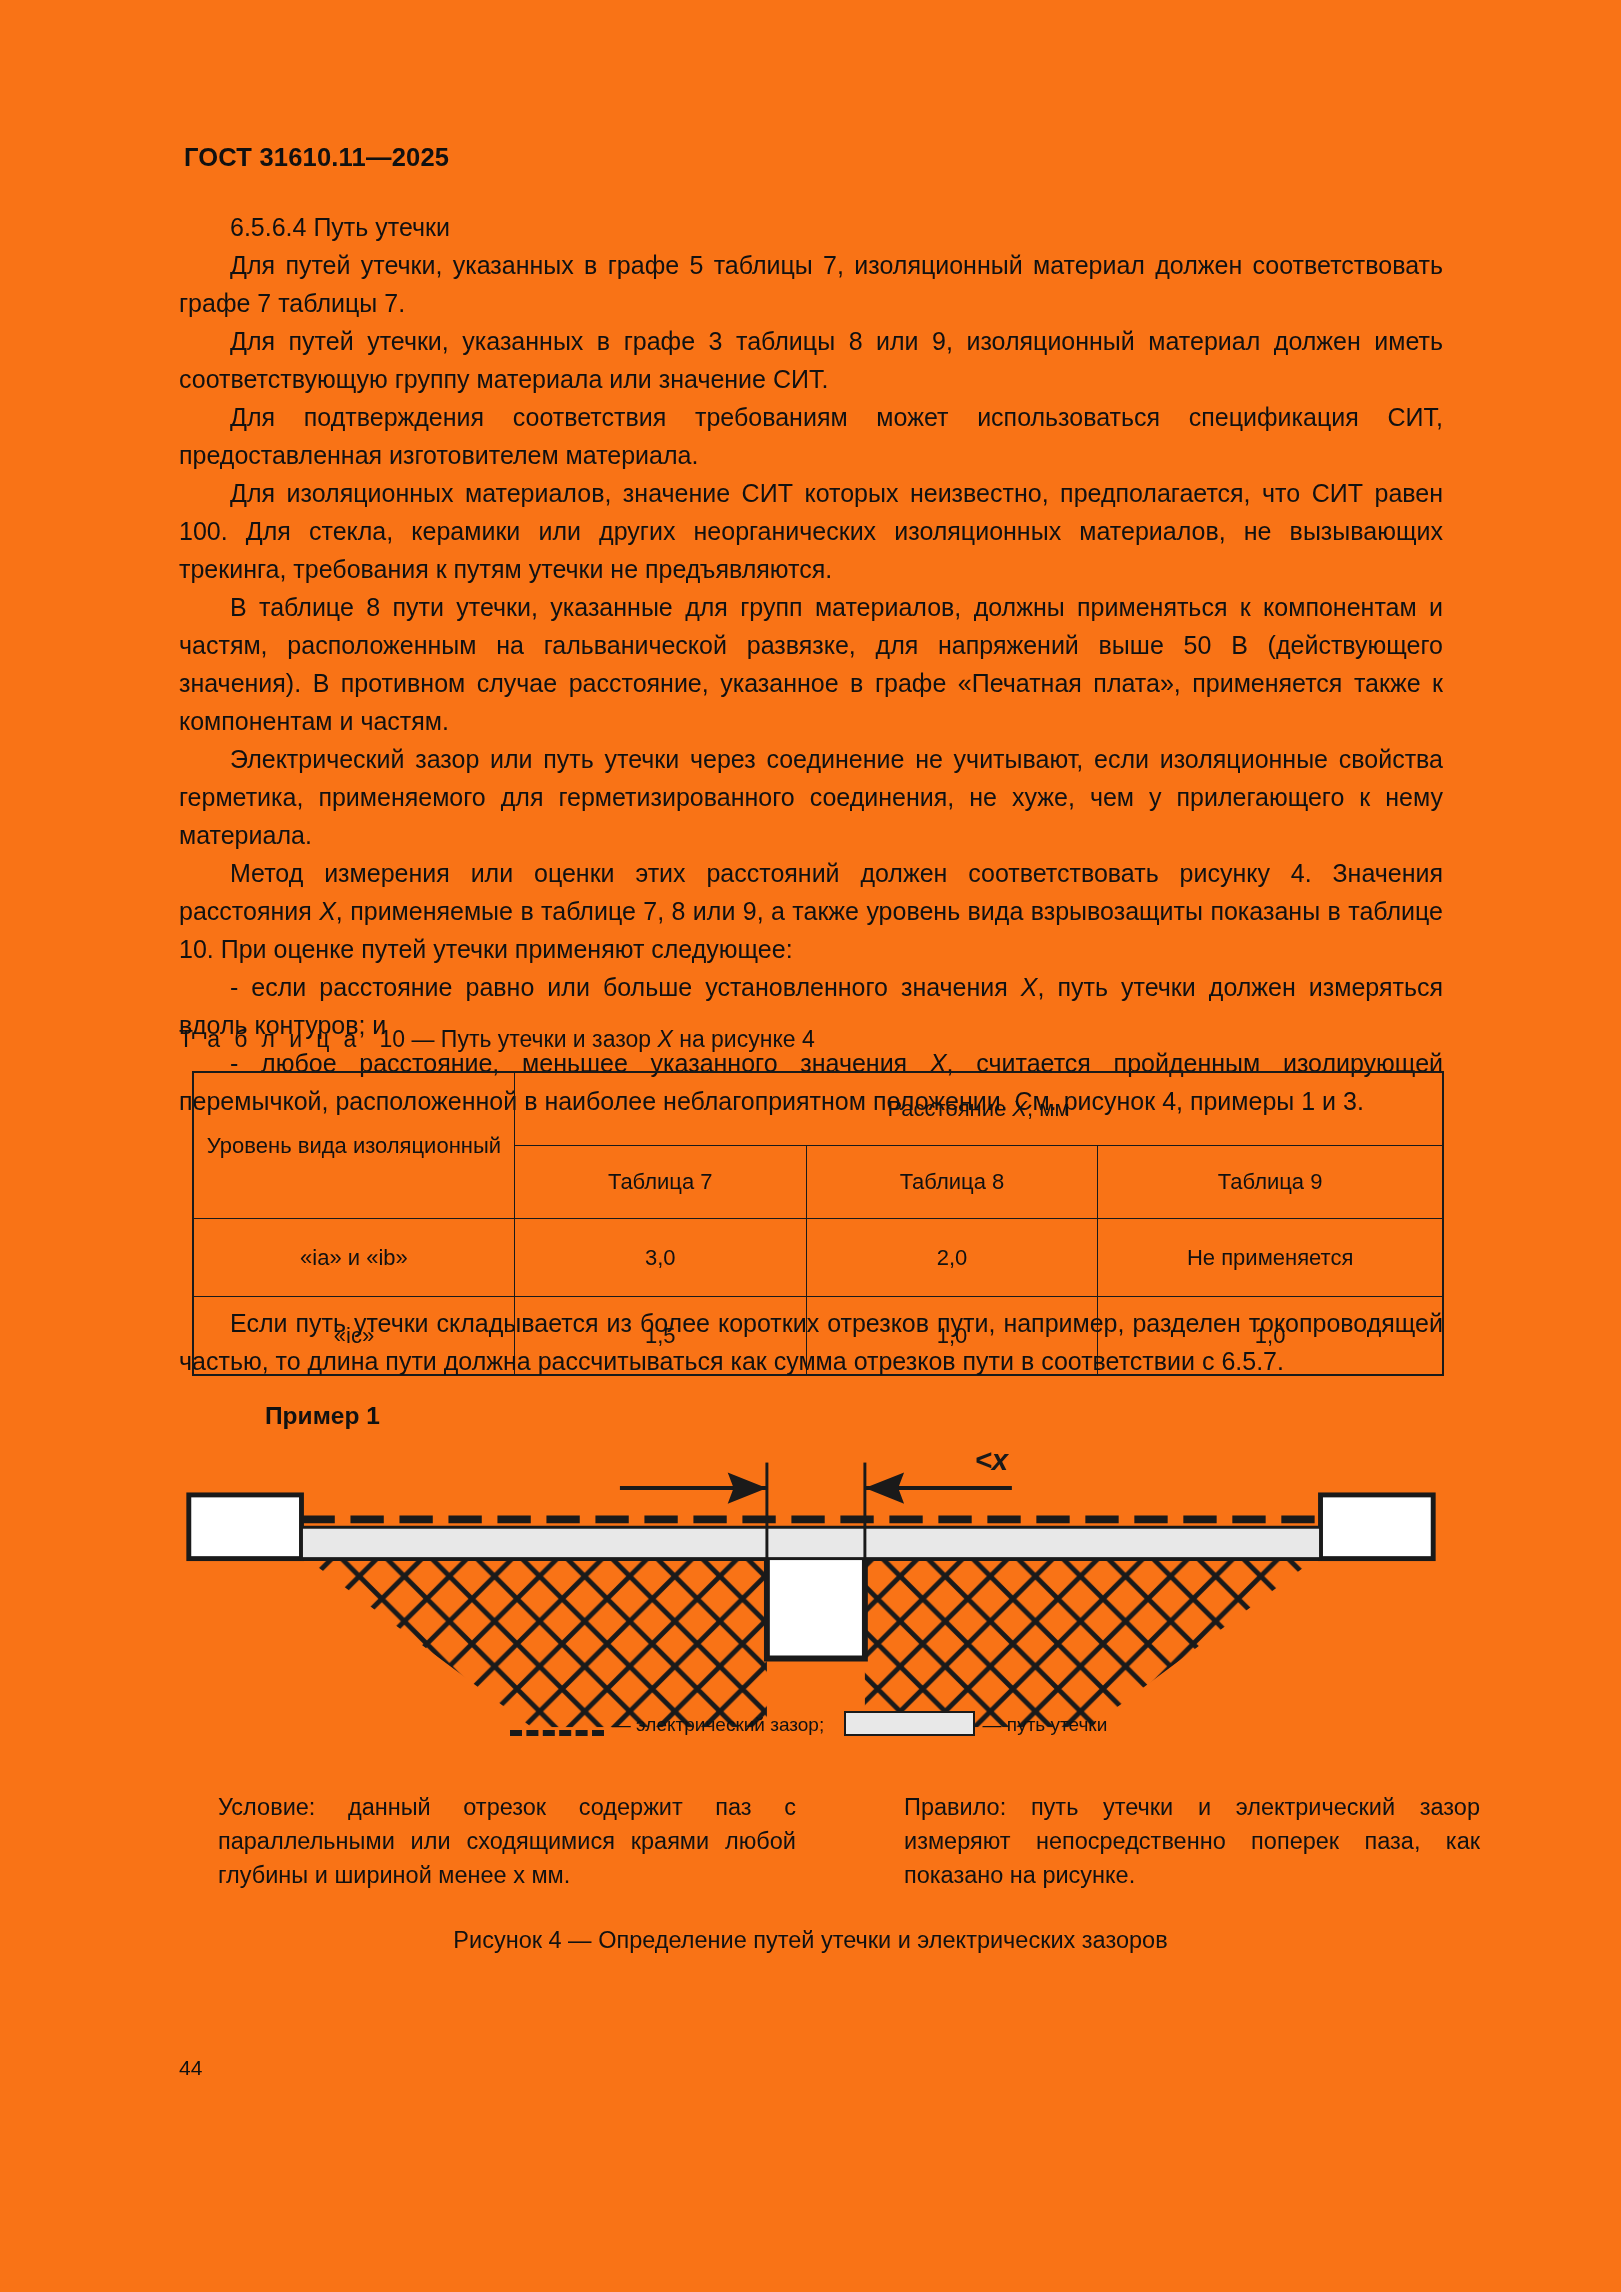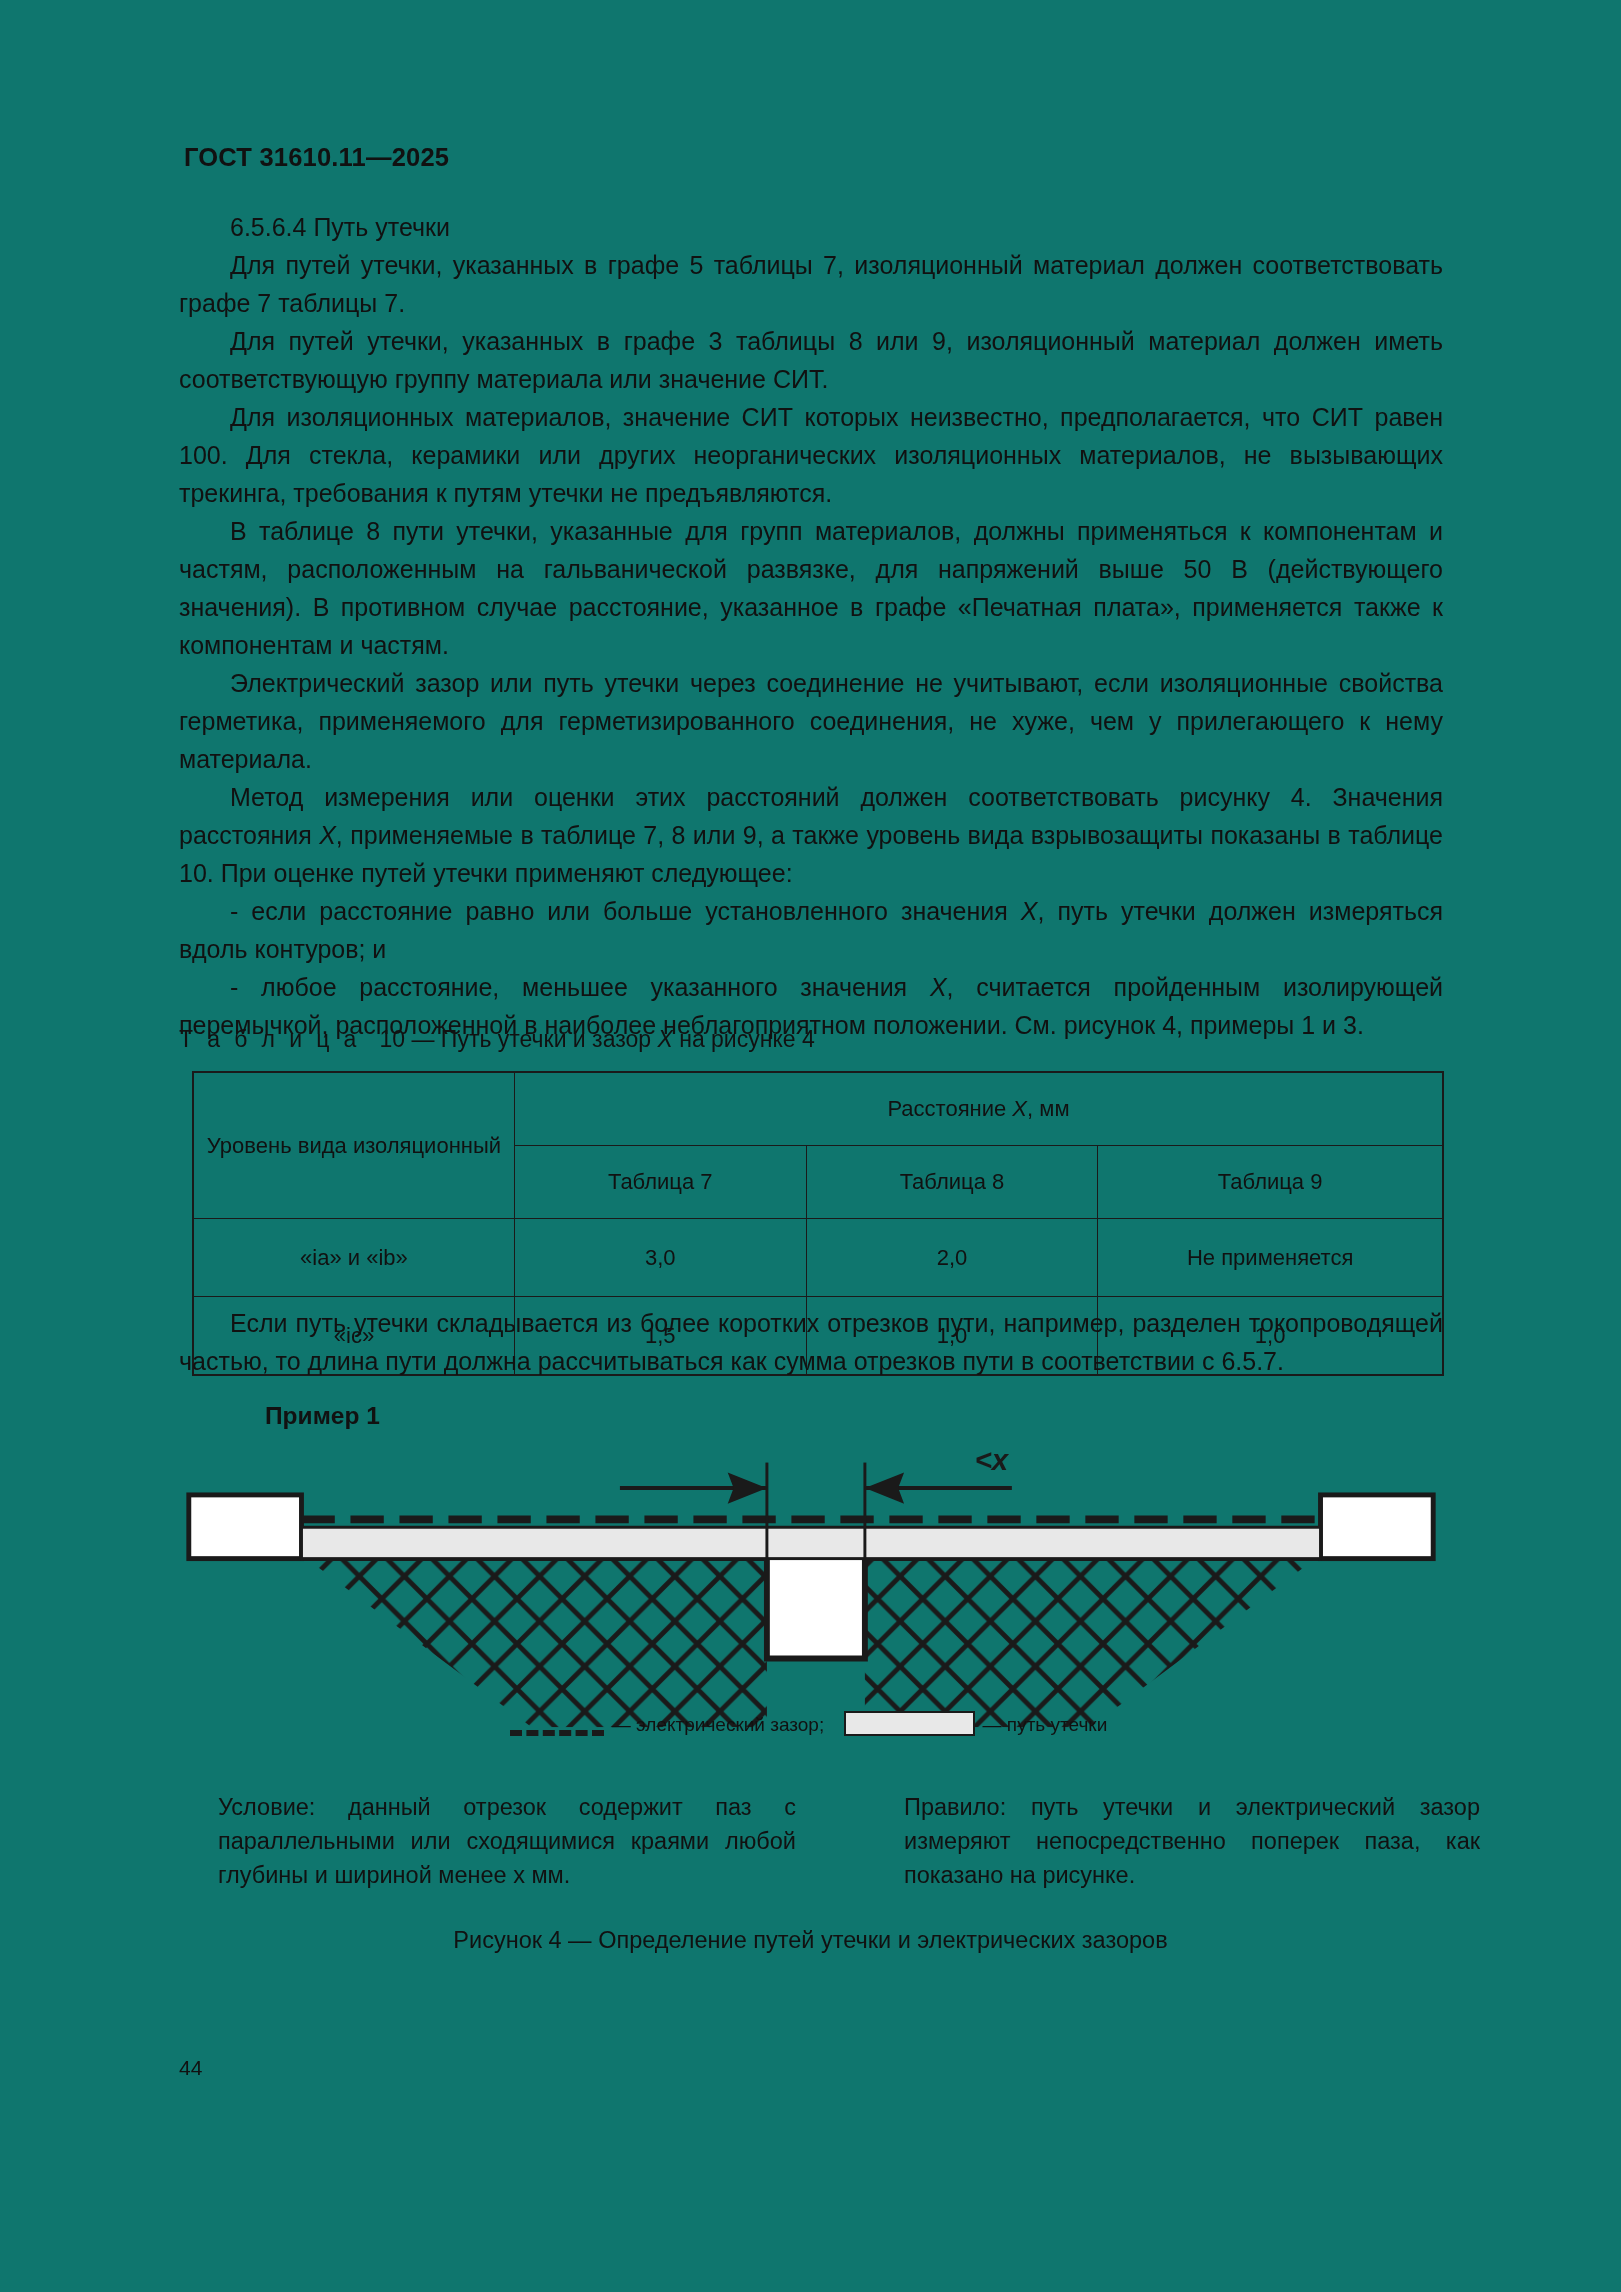--- a/index.html
+++ b/index.html
@@ -8,21 +8,21 @@
     background: #ffffff;
   }
   body {
     font-family: "Liberation Sans", sans-serif;
     color: #111111;
   }
   .page {
     position: relative;
     width: 1621px;
     height: 2293px;
-    background: #0f766e;
+    background: #f97316;
     overflow: hidden;
     box-sizing: border-box;
   }
   
   .doc-header {
     position: absolute;
     left: 184px;
     top: 143px;
     font-size: 25.5px;
     font-weight: bold;
@@ -153,20 +153,21 @@
 <div class="page">
 
   <div class="doc-header">ГОСТ 31610.11—2025</div>
 
   <div class="content">
 
     <p class="para">6.5.6.4 Путь утечки</p>
 
     <p class="para">Для путей утечки, указанных в графе 5 таблицы 7, изоляционный материал должен соответствовать графе 7 таблицы 7.</p>
     <p class="para">Для путей утечки, указанных в графе 3 таблицы 8 или 9, изоляционный материал должен иметь соответствующую группу материала или значение СИТ.</p>
+    <p class="para">Для подтверждения соответствия требованиям может использоваться спецификация СИТ, предоставленная изготовителем материала.</p>
     <p class="para">Для изоляционных материалов, значение СИТ которых неизвестно, предполагается, что СИТ равен 100. Для стекла, керамики или других неорганических изоляционных материалов, не вызывающих трекинга, требования к путям утечки не предъявляются.</p>
     <p class="para">В таблице 8 пути утечки, указанные для групп материалов, должны применяться к компонентам и частям, расположенным на гальванической развязке, для напряжений выше 50 В (действующего значения). В противном случае расстояние, указанное в графе «Печатная плата», применяется также к компонентам и частям.</p>
     <p class="para">Электрический зазор или путь утечки через соединение не учитывают, если изоляционные свойства герметика, применяемого для герметизированного соединения, не хуже, чем у прилегающего к нему материала.</p>
 
     <p class="para"><span>Метод измерения или оценки этих расстояний должен соответствовать рисунку 4. Значения расстояния </span><span class="it">X</span><span>, применяемые в таблице 7, 8 или 9, а также уровень вида взрывозащиты показаны в таблице 10. При оценке путей утечки применяют следующее:</span></p>
 
     <p class="para dash"><span>- если расстояние равно или больше установленного значения </span><span class="it">X</span><span>, путь утечки должен измеряться вдоль контуров; и</span></p>
 
     <p class="para dash"><span>- любое расстояние, меньшее указанного значения </span><span class="it">X</span><span>, считается пройденным изолирующей перемычкой, расположенной в наиболее неблагоприятном положении. См. рисунок 4, примеры 1 и 3.</span></p>
 

